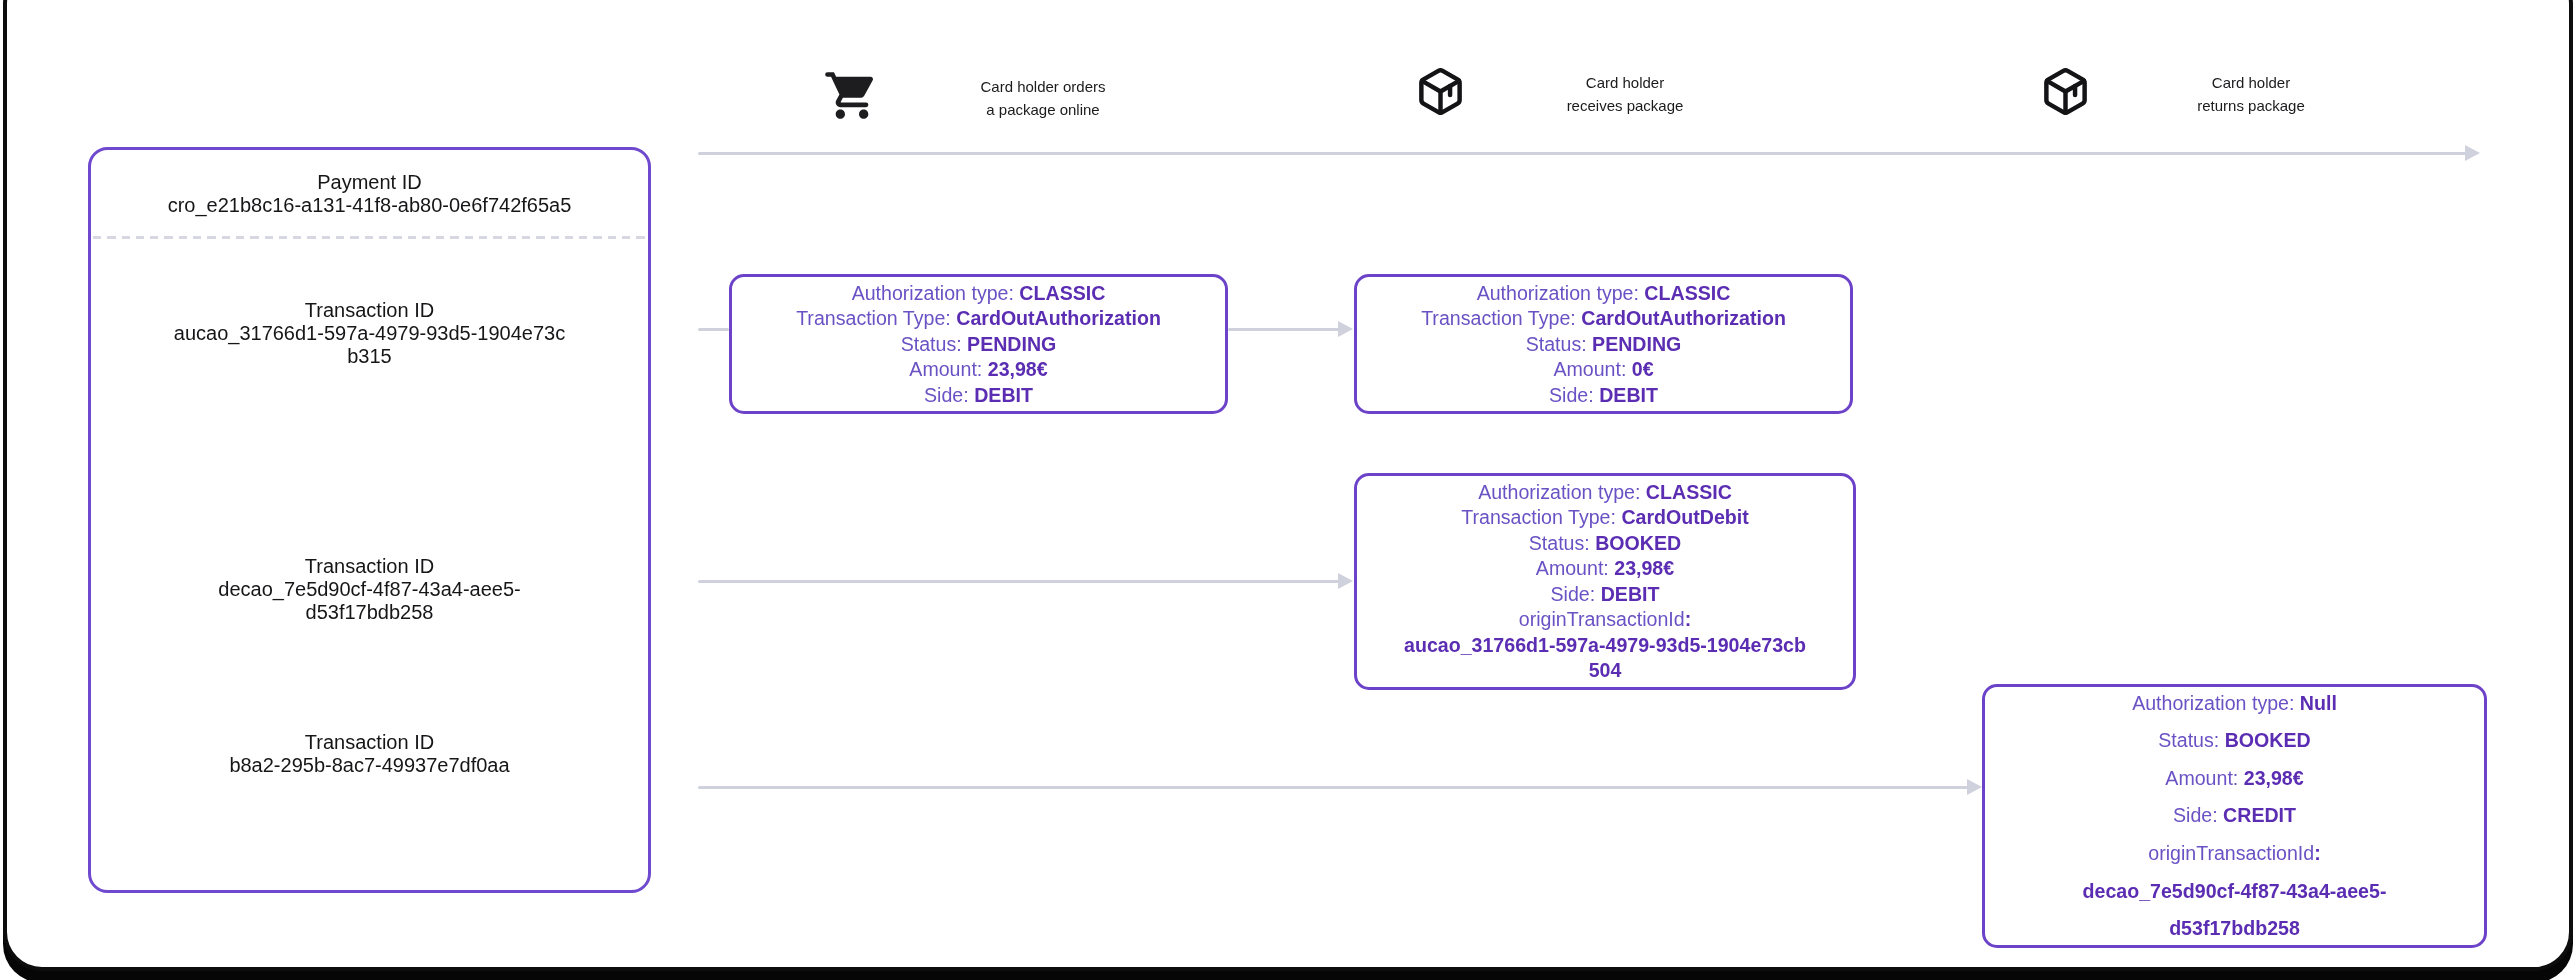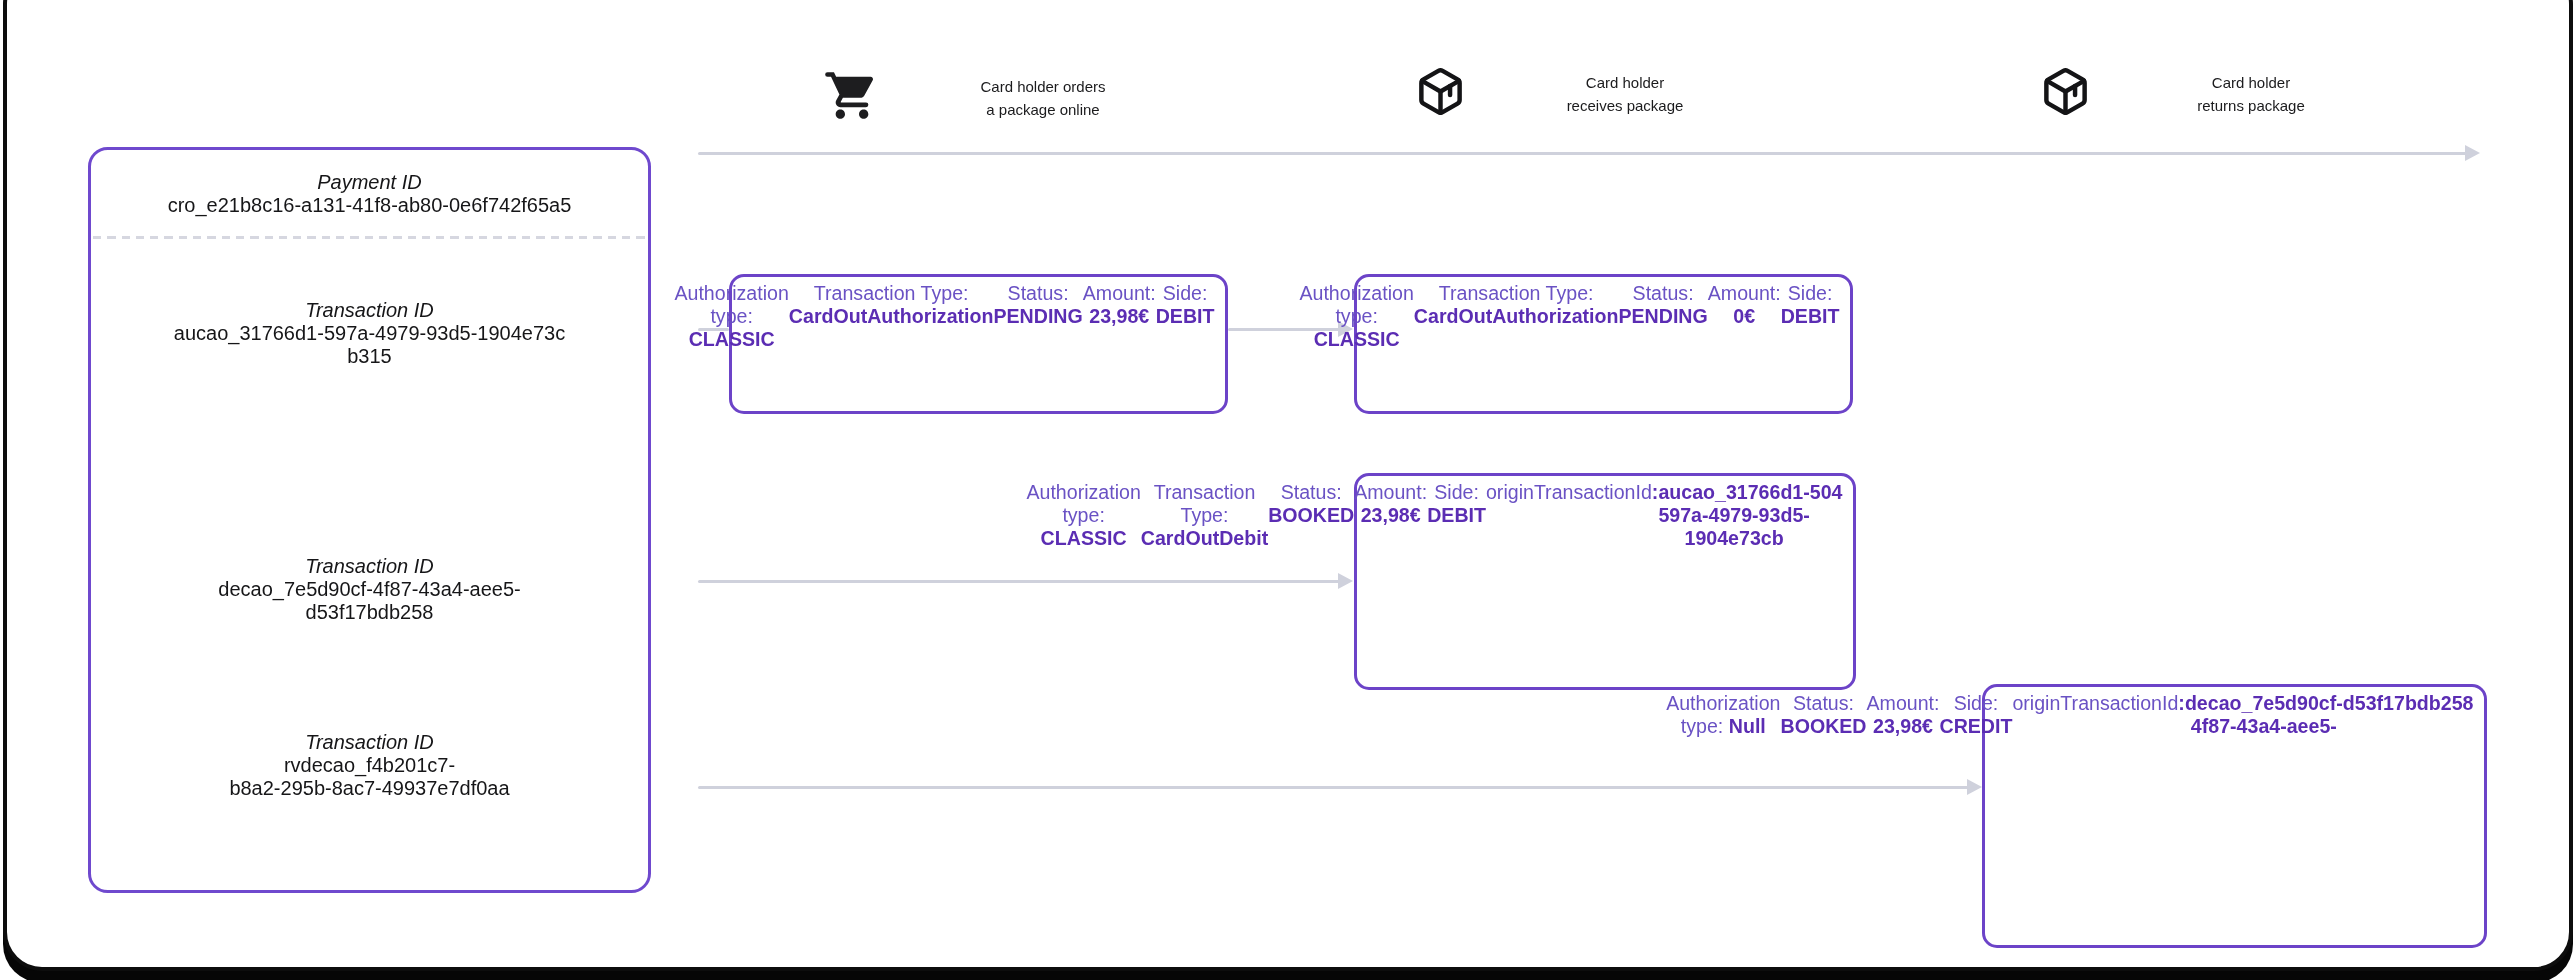--- a/index.html
+++ b/index.html
@@ -6,33 +6,33 @@
   body{width:2576px;height:981px;font-family:"Liberation Sans",sans-serif;}
   #stage{position:relative;width:2576px;height:981px;overflow:hidden;background:#ffffff;}
   
   #card{position:absolute;left:3px;right:3px;top:-35px;bottom:10.5px;background:#ffffff;
         border:4.5px solid #0d0d0d;border-radius:39px;box-shadow:0 12px 0 #060606;}
   
   .panel{position:absolute;left:88px;top:147px;width:563px;height:746px;background:#fff;
          border:3px solid #6f49ce;border-radius:19.6px;box-sizing:border-box;}
   .panel .pblock{position:absolute;left:0;width:100%;text-align:center;color:#161618;
                  font-size:20px;line-height:23px;}
-  .pb-title{font-style:italic;}
+  .pb-title{}
   .dashline{position:absolute;left:1.5px;right:1.5px;height:3px;
             background:repeating-linear-gradient(90deg,#d6d7e0 0 8.3px,transparent 8.3px 14.3px);}
   
   .step-label{position:absolute;text-align:center;color:#1b1b1d;font-size:15px;line-height:23px;width:392px;}
   .icon-wrap{position:absolute;}
   
   .flow-line{position:absolute;height:3px;background:#cfd1dc;border-radius:1.5px;}
   .arrow-head{position:absolute;width:0;height:0;border-top:8.3px solid transparent;
               border-bottom:8.3px solid transparent;border-left:15px solid #cfd1dc;}
   
   .txbox{position:absolute;background:#fff;border:3px solid #6c43c8;border-radius:15px;
-         box-sizing:border-box;display:flex;flex-direction:row;justify-content:flex-end;
+         box-sizing:border-box;display:flex;flex-direction:column;justify-content:space-between;
          text-align:center;font-size:19.6px;line-height:23px;padding:4.5px 10.5px;}
   .flabel{color:#6a52c4;font-weight:400;}
   .fvalue{color:#5b2db3;font-weight:700;}
 </style>
 </head>
 <body>
 
 <div id="stage">
   <div id="card"></div>
 
@@ -101,21 +101,20 @@
     </div>
 
     <div class="pblock" style="top:405px;">
       <div class="pb-title">Transaction ID</div>
       <div>decao_7e5d90cf-4f87-43a4-aee5-</div>
       <div>d53f17bdb258</div>
     </div>
 
     <div class="pblock" style="top:581px;">
       <div class="pb-title">Transaction ID</div>
-      <div>rvdecao_f4b201c7-</div>
       <div>b8a2-295b-8ac7-49937e7df0aa</div>
     </div>
   </div>
 
   <div class="txbox" style="left:729px;top:274px;width:499px;height:140px;">
     <div><span class="flabel">Authorization type: </span><span class="fvalue">CLASSIC</span></div>
     <div><span class="flabel">Transaction Type: </span><span class="fvalue">CardOutAuthorization</span></div>
     <div><span class="flabel">Status: </span><span class="fvalue">PENDING</span></div>
     <div><span class="flabel">Amount: </span><span class="fvalue">23,98€</span></div>
     <div><span class="flabel">Side: </span><span class="fvalue">DEBIT</span></div>

